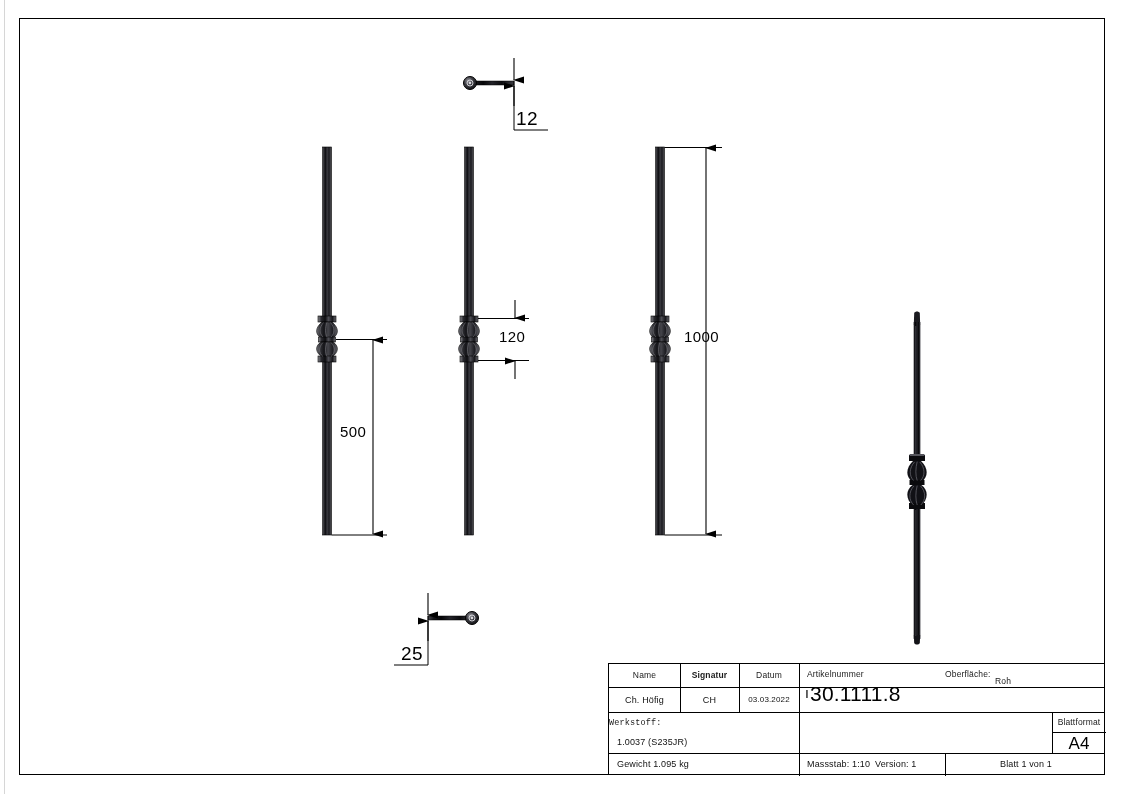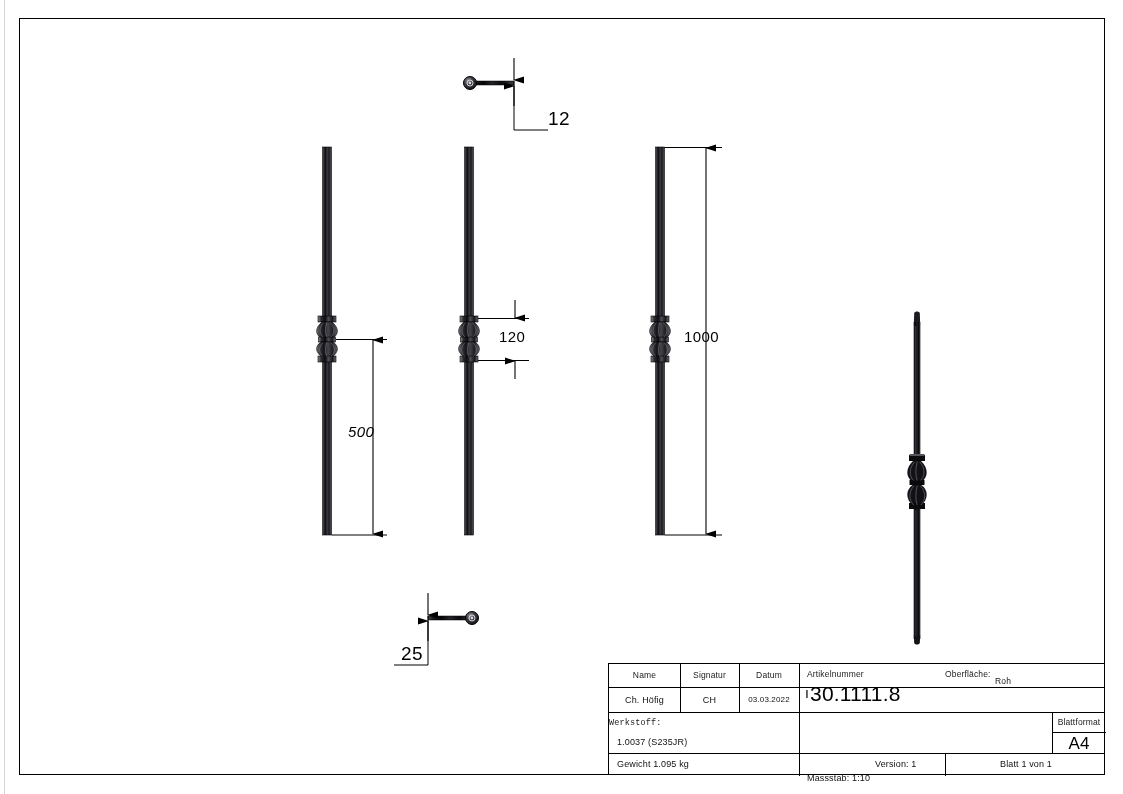--- a/index.html
+++ b/index.html
@@ -305,66 +305,66 @@
         <path d="M920.6,486 C926,492 926,500 920.8,505"></path>
       </g>
 
       <rect x="915.2" y="326" width="1.1" height="128" fill="#4a4a52" opacity="0.75"></rect>
       <rect x="915.2" y="510" width="1.1" height="126" fill="#42424a" opacity="0.7"></rect>
     </g>
 
   </svg>
 
   <div class="layer">
-    <div class="dim-text dim-md" style="left:516px; top:108px;padding-left:32px;">12</div>
+    <div class="dim-text dim-md" style="left:516px; top:108px;">12</div>
 
     <div class="dim-text dim-md" style="left:401px; top:643px;text-align:right;">25</div>
 
     <div class="dim-text dim-lg" style="left:499px; top:328px;">120</div>
 
-    <div class="dim-text dim-lg" style="left:348px; top:423px;font-style:italic;">500</div>
+    <div class="dim-text dim-lg" style="left:340px; top:423px;">500</div>
 
     <div class="dim-text dim-lg" style="left:684px; top:328px;">1000</div>
   </div>
 
   <div id="title-block">
 
     <div class="tb-line-h" style="top:23px;"></div>
     <div class="tb-line-h" style="top:48px;"></div>
     <div class="tb-line-h" style="top:89px;"></div>
 
     <div class="tb-line-v" style="left:71px;  top:0;   height:48px;"></div>
     <div class="tb-line-v" style="left:130px; top:0;   height:48px;"></div>
     <div class="tb-line-v" style="left:190px; top:0;   height:89px;"></div>
     <div class="tb-line-v" style="left:190px; top:89px; height:23px;"></div>
     <div class="tb-line-v" style="left:336px; top:89px; height:23px;"></div>
     <div class="tb-line-v" style="left:443px; top:48px; height:41px;"></div>
     <div class="tb-line-h" style="top:68px; left:443px; width:54px;"></div>
 
     <div class="cell tb-label tb-center" style="left:0px; top:6px; width:71px;">Name</div>
-    <div class="cell tb-label tb-center" style="left:71px; top:6px; width:59px;">Signatur</div>
+    <div class="cell tb-label tb-center" style="left:71px; top:6px; width:59px;font-weight:bold;">Signatur</div>
     <div class="cell tb-label tb-center" style="left:130px; top:6px; width:60px;">Datum</div>
 
     <div class="cell tb-val tb-center" style="left:0px; top:31px; width:71px;">Ch. Höfig</div>
     <div class="cell tb-val tb-center" style="left:71px; top:31px; width:59px;">CH</div>
     <div class="cell tb-val tb-center" style="left:130px; top:31px; width:60px; font-size:8px;">03.03.2022</div>
 
     <div class="cell tb-label" style="left:198px; top:5px;">Artikelnummer</div>
     <div class="cell tb-label" style="left:336px; top:5px;">Oberfläche:</div>
     <div class="cell tb-label" style="left:386px; top:12px;">Roh</div>
 
     <div class="cell tb-tick" style="left:196px; top:21px;">ı</div>
     <div class="cell tb-artno" style="left:201px; top:18px;">30.1111.8</div>
 
     <div class="cell tb-label" style="left:0; top:54px;font-family:Liberation Mono, monospace;">Werkstoff:</div>
     <div class="cell tb-val" style="left:8px; top:73px;">1.0037 (S235JR)</div>
 
     <div class="cell tb-label tb-center" style="left:443px; top:53px; width:54px;">Blattformat</div>
     <div class="cell tb-a4" style="left:443px; top:70px; width:54px;">A4</div>
 
     <div class="cell tb-val" style="left:8px; top:95px;">Gewicht 1.095 kg</div>
-    <div class="cell tb-val" style="left:198px; top:109px;">Massstab: 1:10</div>
+    <div class="cell tb-val" style="left:198px; top:95px;">Massstab: 1:10</div>
     <div class="cell tb-val" style="left:266px; top:95px;">Version: 1</div>
     <div class="cell tb-val" style="left:344px; top:95px;padding-left:47px;">Blatt 1 von 1</div>
 
   </div>
 
 </div>
 
 </body></html>

